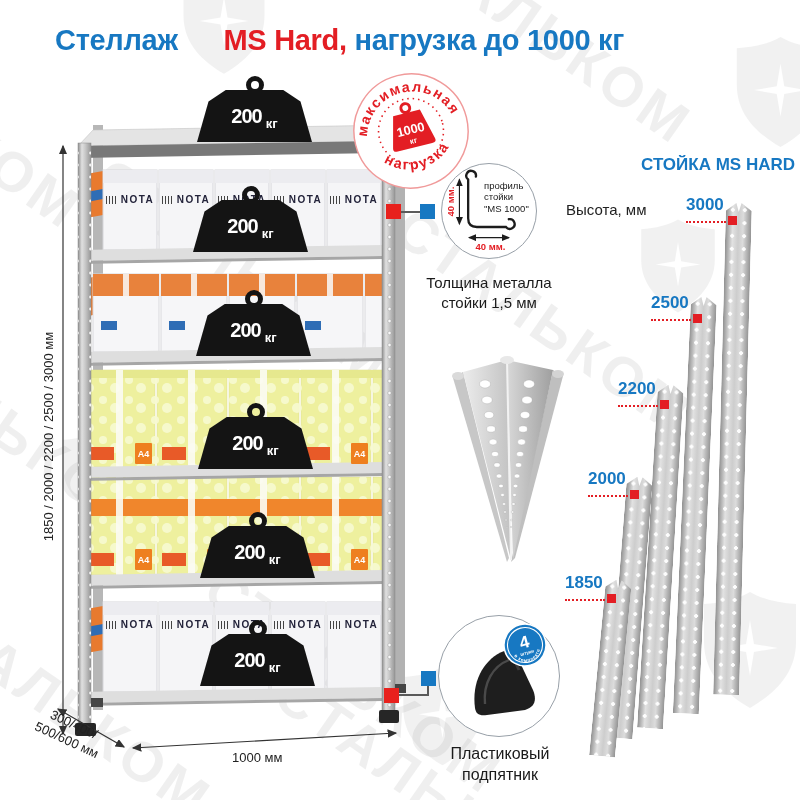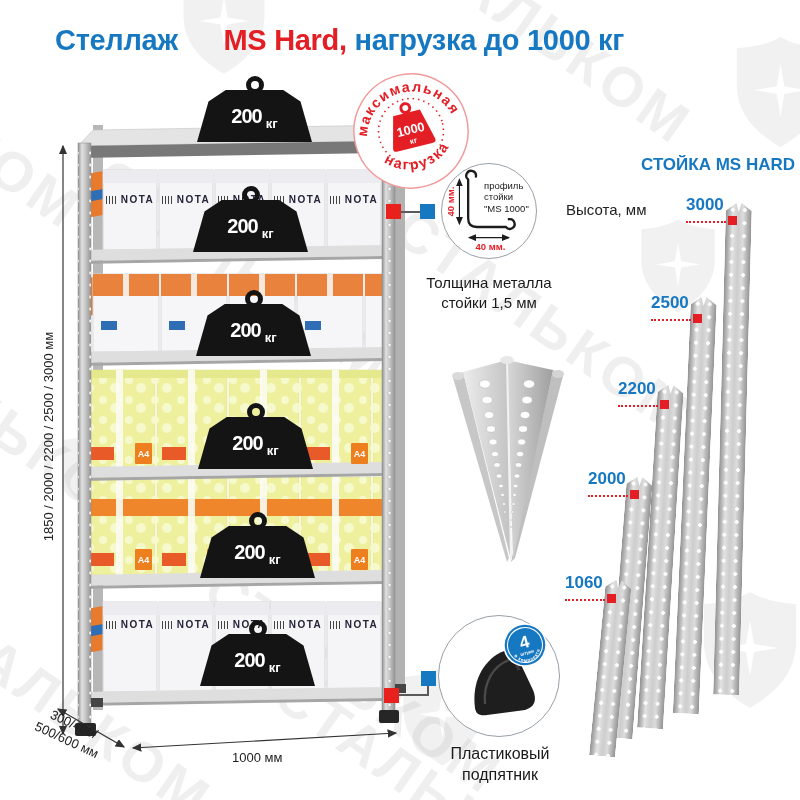--- a/index.html
+++ b/index.html
@@ -545,18 +545,18 @@
     </div>
 </div>
 <div class="plabel" style="left:588px;top:469px">
   <div class="pl-t">2000</div>
   <div class="pl-row">
       <div class="pl-line"></div>
       <div class="pl-sq"></div>
     </div>
 </div>
 <div class="plabel" style="left:565px;top:573px">
-  <div class="pl-t">1060</div>
+  <div class="pl-t">1850</div>
   <div class="pl-row">
       <div class="pl-line"></div>
       <div class="pl-sq"></div>
     </div>
 </div>
 
 </body></html>

